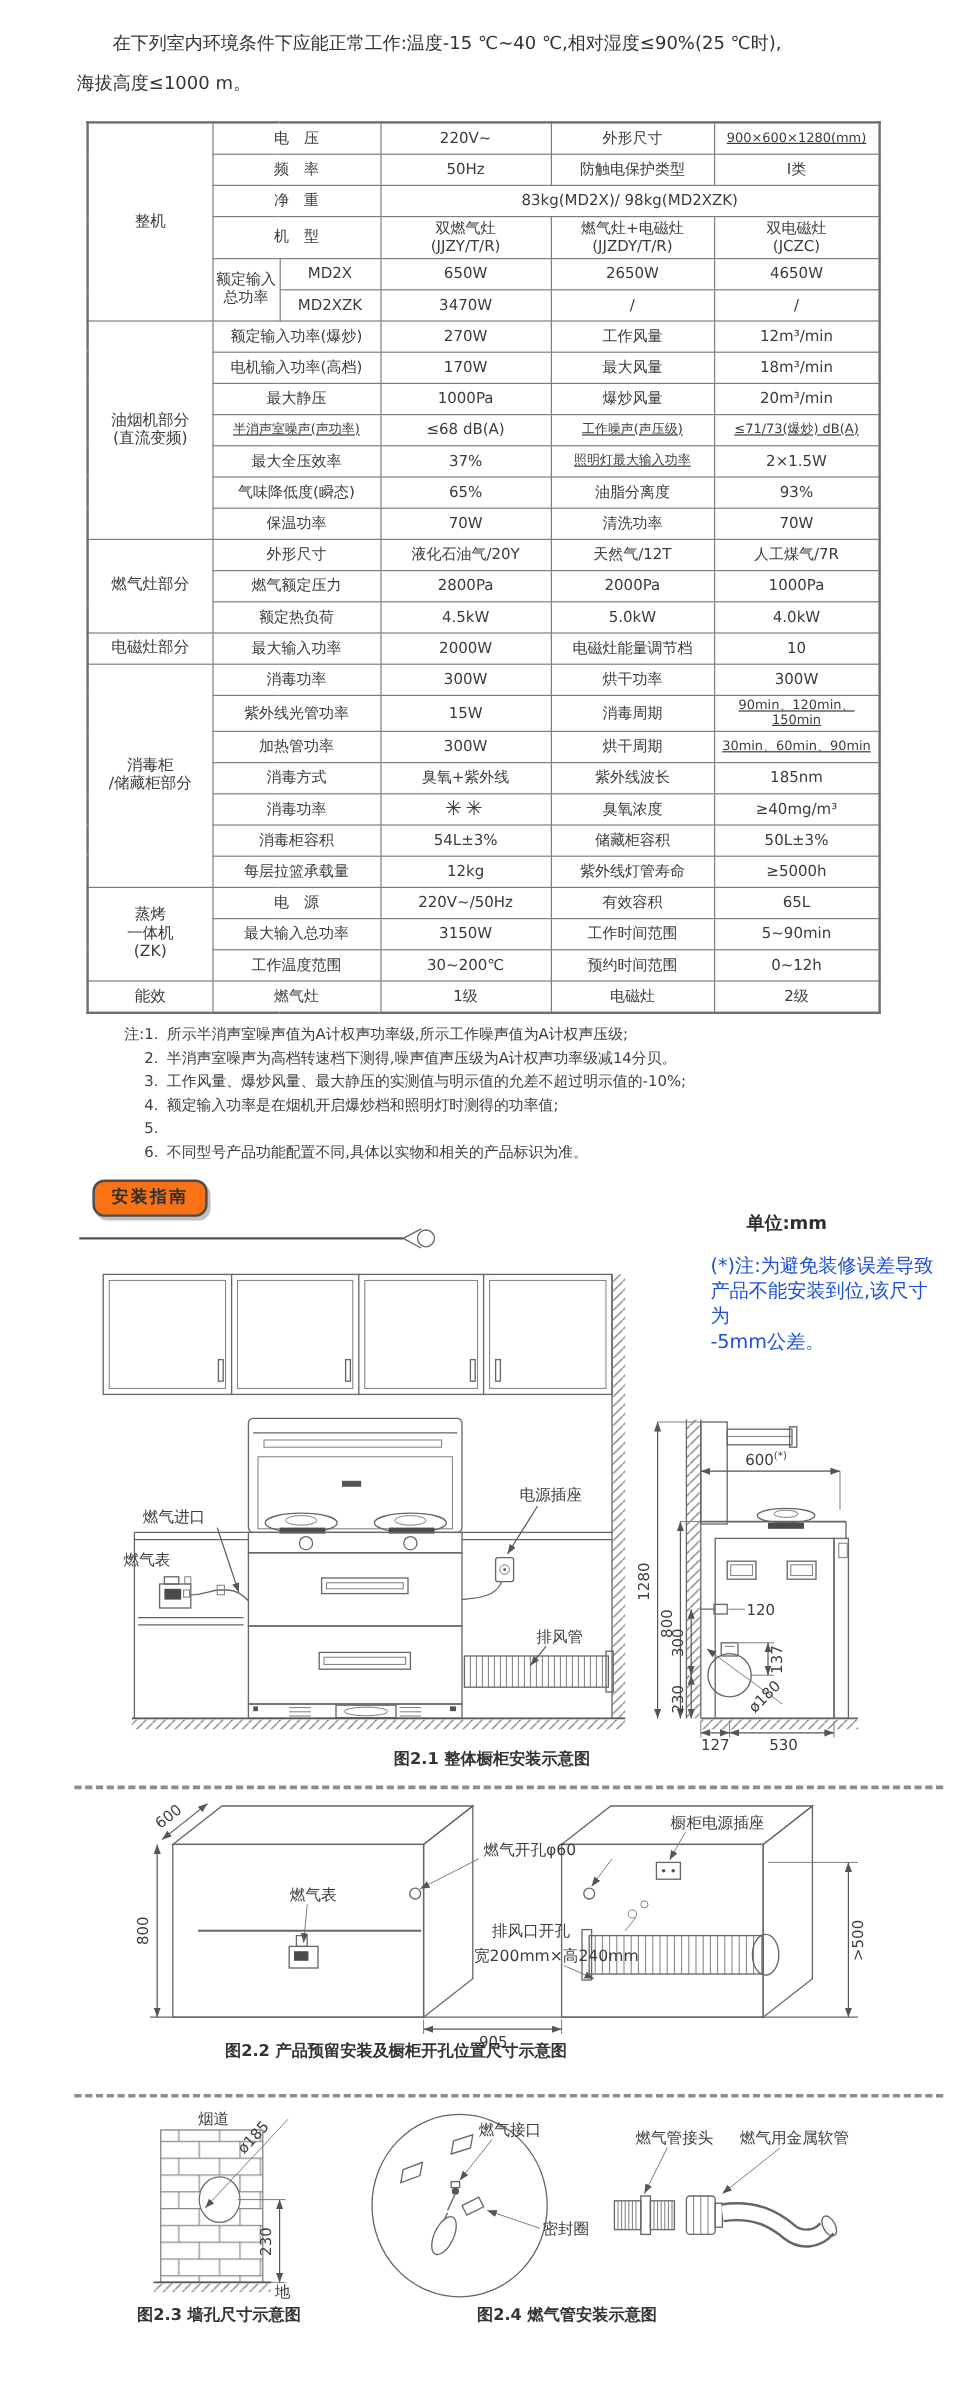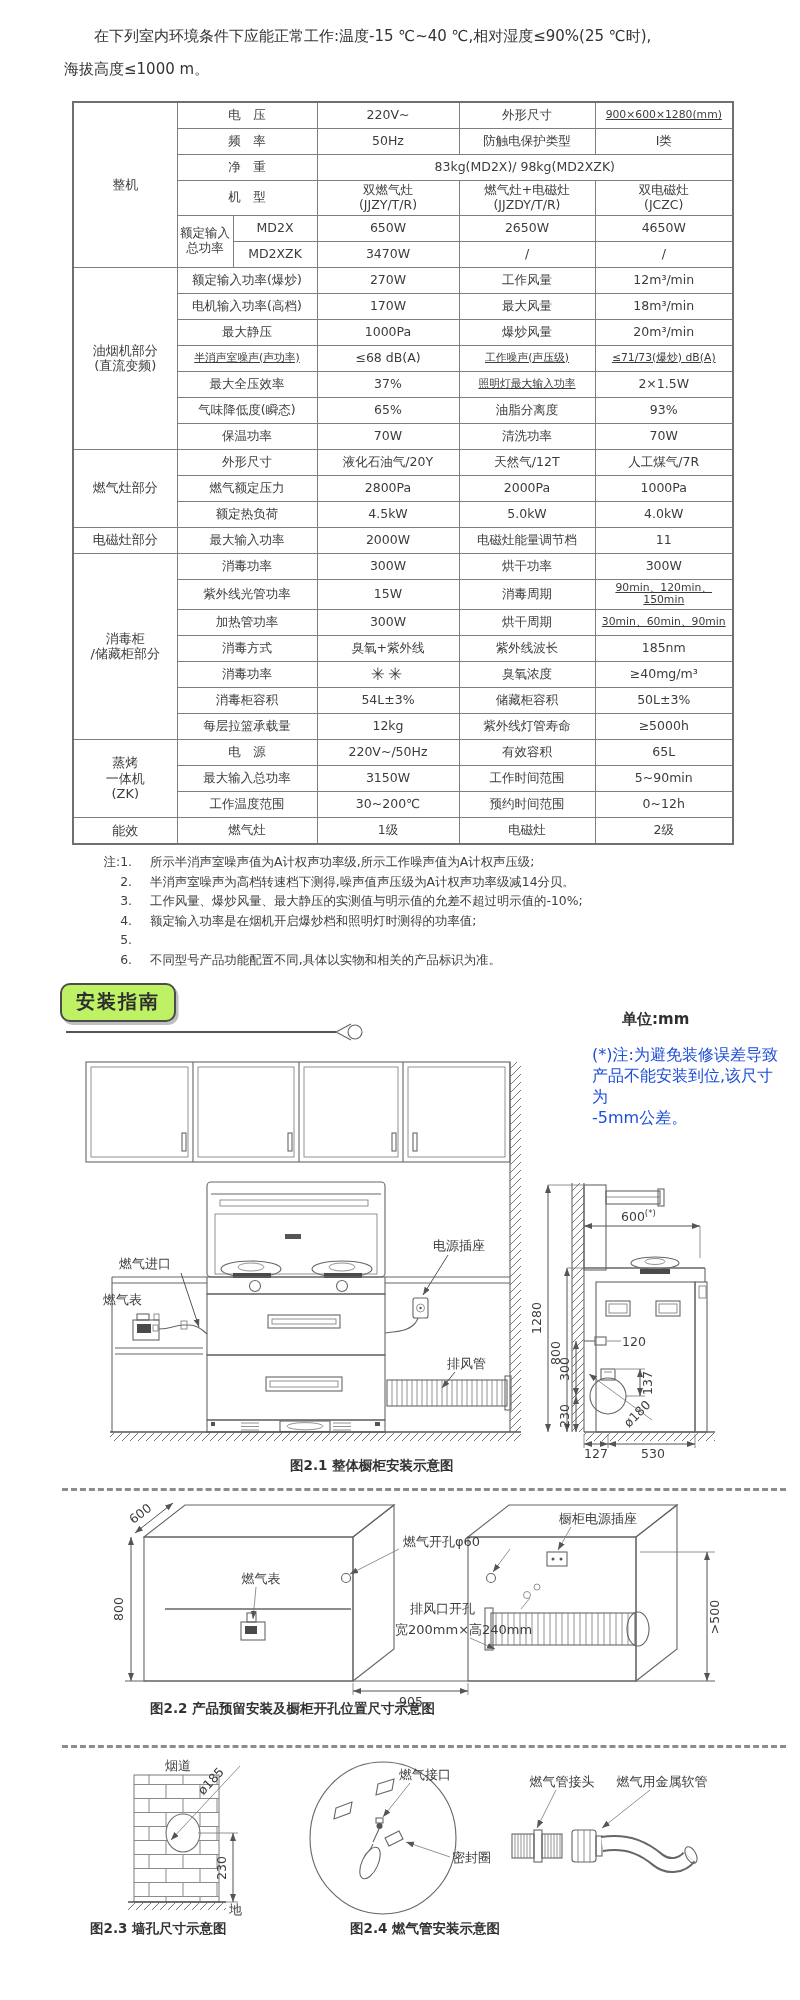--- a/index.html
+++ b/index.html
@@ -9,29 +9,29 @@
   .intro .l1{text-indent:2em;}
   table.spec{position:absolute;left:72px;top:101px;width:662px;border-collapse:collapse;
              table-layout:fixed;font-size:12.5px;color:#3c3c3c;border:2px solid #6f6f6f;}
   table.spec td{border:1px solid #7e7e7e;text-align:center;vertical-align:middle;
                 padding:2px 1px;height:21px;line-height:1.18;white-space:pre-line;overflow:hidden;}
   td.sec{font-size:13px;}
   td.sm{font-size:10.8px;text-decoration:underline;}
   td.stars{font-size:17px;letter-spacing:3px;font-weight:bold;}
   .notes{position:absolute;left:84px;top:852px;font-size:12.4px;color:#3e3e3e;}
   .note-row{display:flex;line-height:19.5px;}
-  .note-num{flex:none;width:48px;text-align:right;padding-right:18px;}
-  .badge{position:absolute;left:60px;top:983px;border:2px solid #4c4c4c;border-radius:10px;
-         background:#bef264;padding:4px 14px 5px;font-size:19px;font-weight:bold;color:#2e2e2e;
+  .note-num{flex:none;width:48px;text-align:right;padding-right:7px;}
+  .badge{position:absolute;left:77px;top:983px;border:2px solid #4c4c4c;border-radius:10px;
+         background:#f97316;padding:4px 14px 5px;font-size:14px;font-weight:bold;color:#2e2e2e;
          letter-spacing:2px;box-shadow:2.5px 3px 0 rgba(140,140,140,.55);z-index:2;}
   .badge-line{position:absolute;left:64px;top:1020px;z-index:1;}
   .unit{position:absolute;left:622px;top:1010px;font-size:15px;font-weight:bold;color:#2f2f2f;}
   .tolnote{position:absolute;left:592px;top:1044px;width:195px;font-size:16px;line-height:21px;color:#1d4ed8;}
   .figsvg{position:absolute;}
-  .caption{position:absolute;font-size:13.5px;font-weight:bold;color:#333;}
+  .caption{position:absolute;text-align:center;font-size:13.5px;font-weight:bold;color:#333;}
   .dash{position:absolute;left:62px;width:724px;height:0;border-top:3px dashed #8d8d8d;}
   svg text{font-family:"DejaVu Sans","Liberation Sans",sans-serif;fill:#3d3d3d;}
   .lbl{font-size:13px;}
   .dimt{font-size:12.5px;}
   .ln{stroke:#666;stroke-width:1.1;fill:none;}
   .thin{stroke:#777;stroke-width:0.8;fill:none;}
   .dim{stroke:#555;stroke-width:1;fill:none;}
 </style>
 </head>
 <body>
@@ -172,21 +172,21 @@
         <td>4.5kW</td>
         <td>5.0kW</td>
         <td>4.0kW</td>
       </tr>
 
       <tr>
         <td class="sec">电磁灶部分</td>
         <td colspan="2">最大输入功率</td>
         <td>2000W</td>
         <td>电磁灶能量调节档</td>
-        <td>11</td>
+        <td>10</td>
       </tr>
 
       <tr>
         <td class="sec" rowspan="7">消毒柜
 /储藏柜部分</td>
         <td colspan="2">消毒功率</td>
         <td>300W</td>
         <td>烘干功率</td>
         <td>300W</td>
       </tr>

